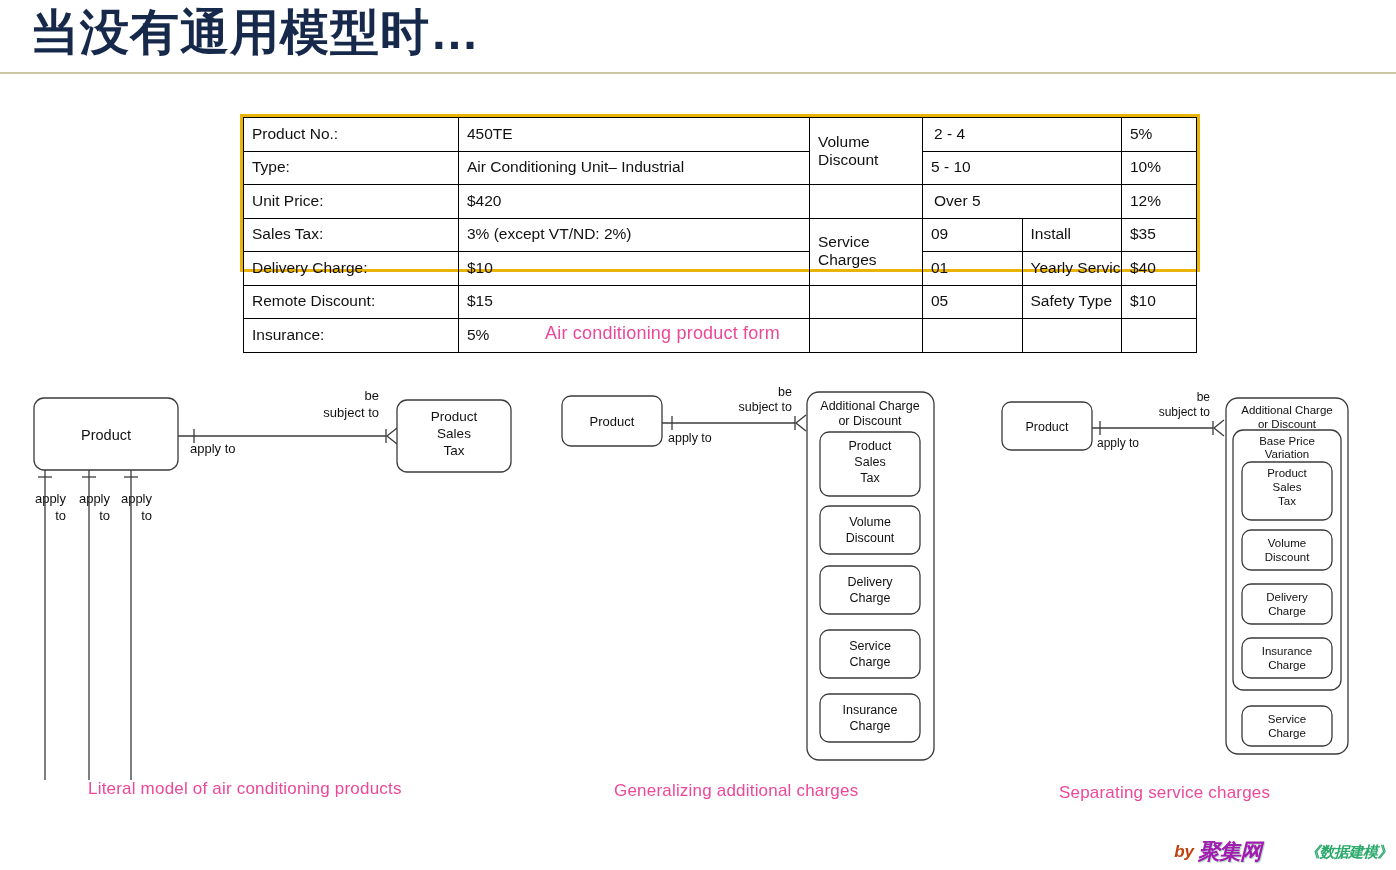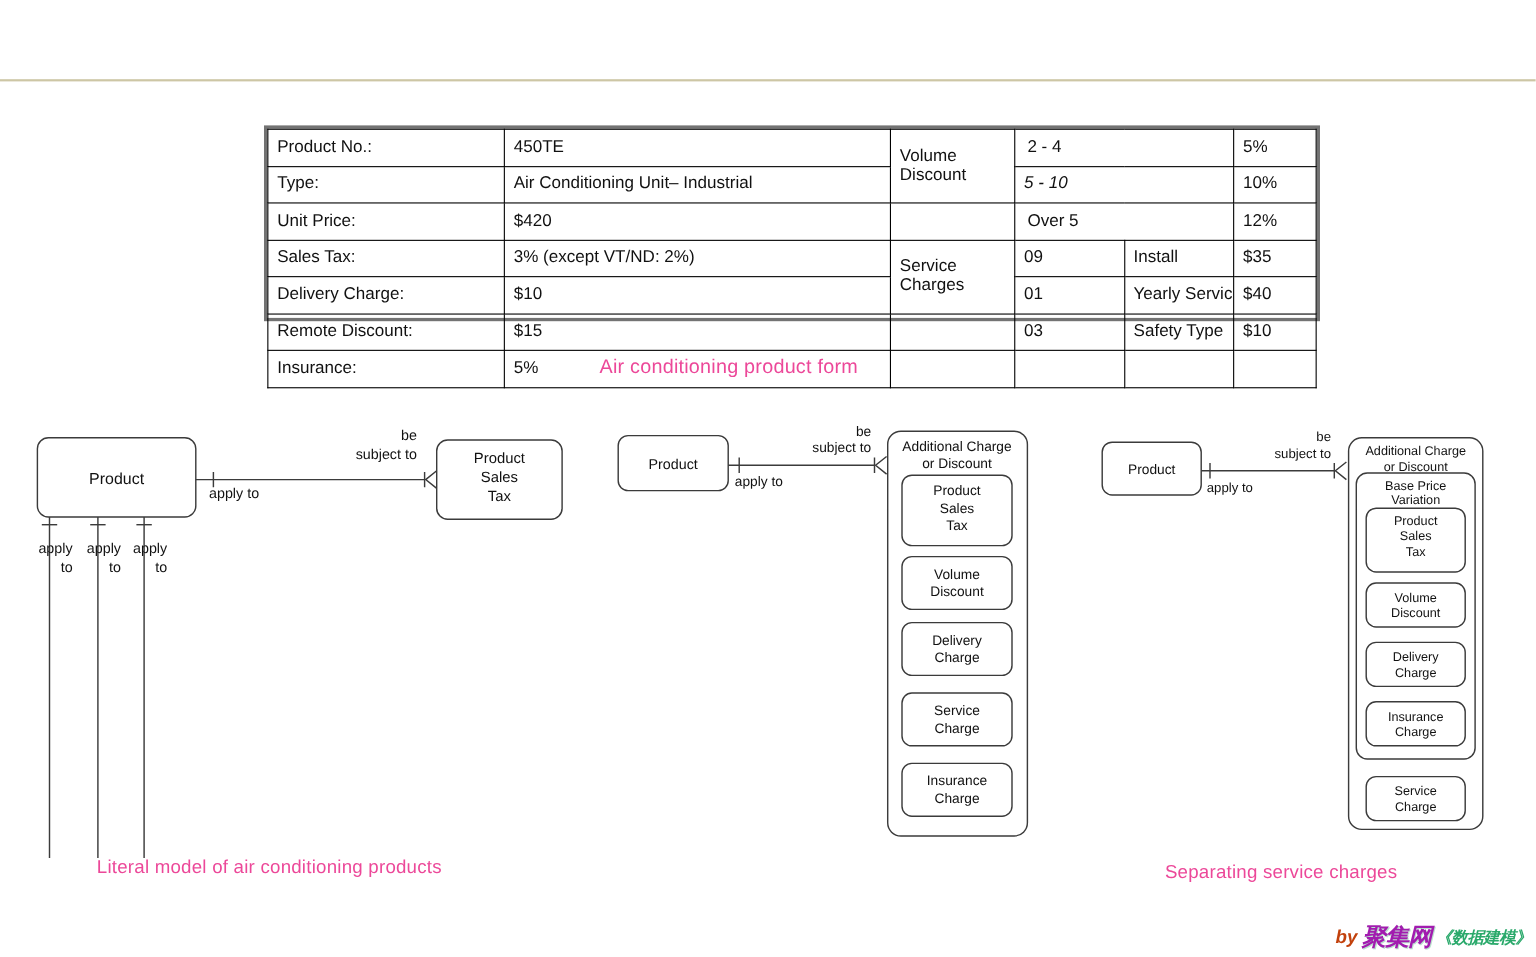--- a/index.html
+++ b/index.html
@@ -23,22 +23,22 @@
     white-space:nowrap;
   }
   #title-rule{
     position:absolute;left:0;top:72px;width:1396px;height:2px;
     background:#cdc6a5;
   }
 
   
   #product-form-table{
     position:absolute;left:240px;top:114px;
-    width:960px;height:178px;
-    border:3px solid #737373;
+    width:960px;height:158px;
+    border:3px solid #eab308;
     box-sizing:border-box;
     background:#fff;
   }
   .tbl{width:100%;height:100%;border-collapse:collapse;table-layout:fixed;}
   .tbl td{
     border:1px solid #000;
     font-size:15.5px;
     color:#111;
     padding:2px 0 3px 8px;
     vertical-align:middle;
@@ -81,46 +81,48 @@
   #wm-logo{
     font-weight:bold;font-size:22px;
     font-style:italic;
     color:#a21caf;
     letter-spacing:-1px;
     text-shadow:1px 1px 0 #b9e2cd;
   }
   #wm-book{
     font-style:italic;font-weight:bold;font-size:15px;color:#2aa96b;
     letter-spacing:-.5px;
+    margin-left:40px;
   }
 </style>
 </head>
 <body>
 
 <div class="slide">
 
+  <div id="slide-title">当没有通用模型时…</div>
   <div id="title-rule"></div>
 
   <div id="product-form-table">
     <table class="tbl">
       <tbody>
           <tr>
         <td class="c-label">Product No.:</td>
         <td class="c-value">450TE</td>
         <td class="c-group group-cell" rowspan="2">
           <div>Volume</div>
           <div>Discount</div>
         </td>
         <td colspan="2" style="padding-left:11px;margin-top:18px;">2 - 4</td>
         <td class="c-amt">5%</td>
       </tr>
       <tr>
         <td class="c-label">Type:</td>
         <td class="c-value">Air Conditioning Unit– Industrial</td>
-        <td colspan="2" style="font-style:italic;">5 - 10</td>
+        <td colspan="2" style="">5 - 10</td>
         <td class="c-amt">10%</td>
       </tr>
       <tr>
         <td class="c-label">Unit Price:</td>
         <td class="c-value">$420</td>
         <td class="c-group"></td>
         <td colspan="2" style="padding-left:11px;">Over 5</td>
         <td class="c-amt">12%</td>
       </tr>
       <tr>
@@ -138,21 +140,21 @@
         <td class="c-label">Delivery Charge:</td>
         <td class="c-value">$10</td>
         <td class="c-code">01</td>
         <td class="c-desc">Yearly Service</td>
         <td class="c-amt">$40</td>
       </tr>
       <tr>
         <td class="c-label">Remote Discount:</td>
         <td class="c-value">$15</td>
         <td class="c-group"></td>
-        <td class="c-code">03</td>
+        <td class="c-code">05</td>
         <td class="c-desc">Safety Type</td>
         <td class="c-amt">$10</td>
       </tr>
       <tr>
         <td class="c-label">Insurance:</td>
         <td class="c-value">5%</td>
         <td class="c-group"></td>
         <td class="c-code"></td>
         <td class="c-desc"></td>
         <td class="c-amt"></td>
@@ -339,20 +341,21 @@
 
           <text x="1287" y="353">Service</text>
           <text x="1287" y="367">Charge</text>
         </g>
       </g>
 
     </g>
   </svg>
 
   <div class="caption" id="caption-d1">Literal model of air conditioning products</div>
+  <div class="caption" id="caption-d2">Generalizing additional charges</div>
   <div class="caption" id="caption-d3">Separating service charges</div>
 
   <div id="watermark">
     <span id="wm-by">by</span>
     <span id="wm-logo">聚集网</span>
     <span id="wm-book">《数据建模》</span>
   </div>
 
 </div>
 

